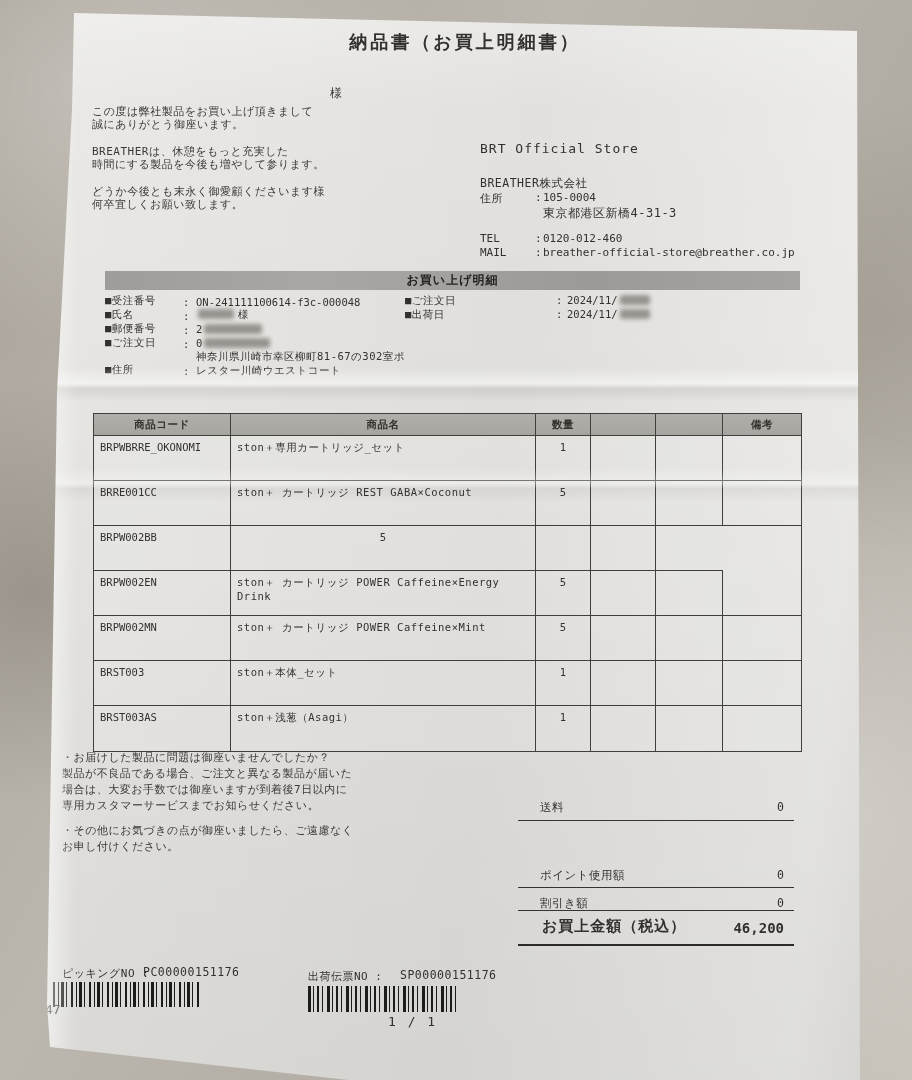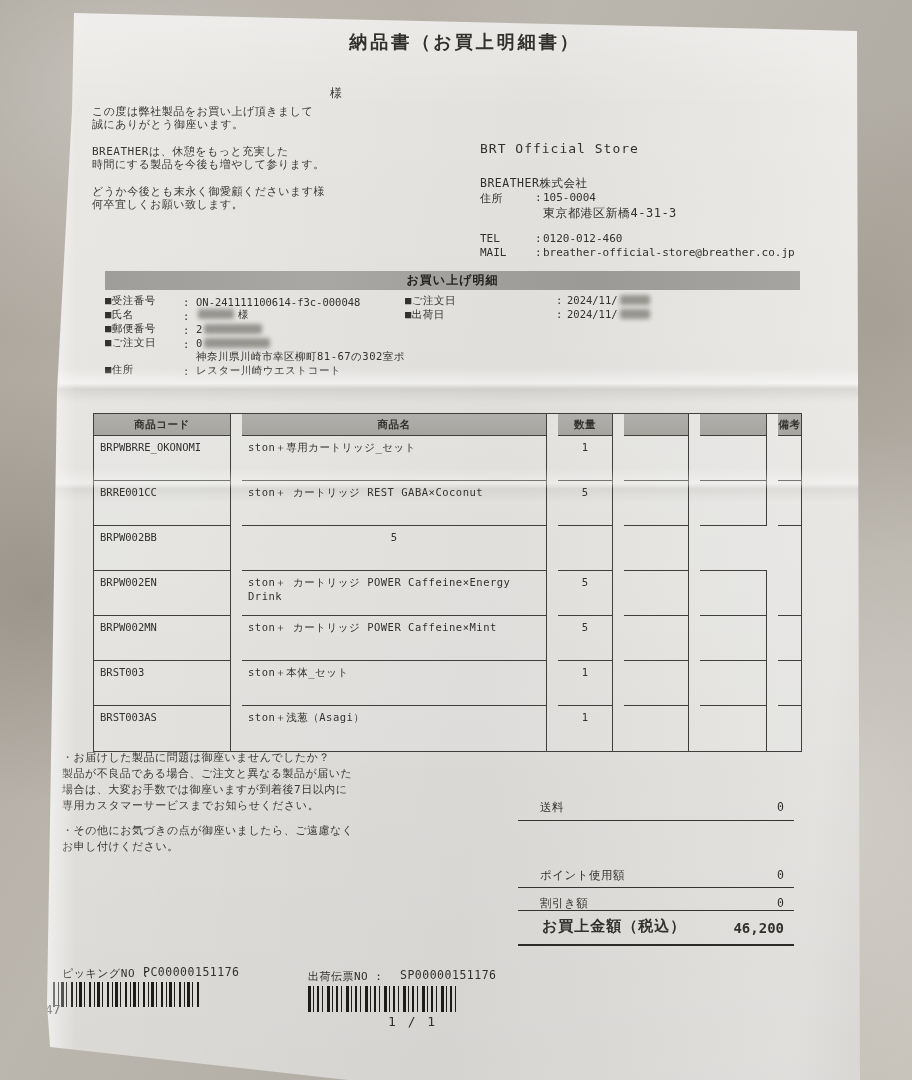--- a/index.html
+++ b/index.html
@@ -48,21 +48,21 @@
   .f-right{left:405px;}
   .f-right .lbl{width:151px;}
   .f-right .cl{width:11px;}
   .addr-val{width:218px;white-space:normal;word-break:break-all;line-height:13.5px;}
   .redact{display:inline-block;background:#96948f;filter:blur(2px);border-radius:2px;height:10px;vertical-align:middle;margin:0 4px 2px 2px;}
   .rd-name{width:36px;}
   .rd-postal{width:58px;}
   .rd-phone{width:66px;}
   .rd-date{width:30px;}
   .tbl{position:absolute;left:93px;top:413px;width:707px;border:1.5px solid #403f3b;background:rgba(255,255,255,.10);}
-  .tr{display:grid;grid-template-columns:137px 305px 55px 65px 67px 1fr;gap:11px;}
+  .tr{display:grid;grid-template-columns:137px 305px 55px 65px 67px 1fr;}
   .th{background:linear-gradient(180deg,#b0afab,#a6a5a0);border-bottom:1px solid #403f3b;border-right:1px solid #403f3b;
     height:21px;display:flex;align-items:center;justify-content:center;font-size:10.5px;font-weight:bold;}
   .th:last-child{border-right:none;}
   .td{border-bottom:1px solid #403f3b;border-right:1px solid #403f3b;height:45px;box-sizing:border-box;
     padding:5px 5px 0 6px;font-size:10.5px;overflow:hidden;}
   .td:last-child{border-right:none;}
   .tr:last-child .td{border-bottom:none;}
   .td.qty{text-align:center;padding-left:0;padding-right:0;}
   .notes{left:62px;top:750px;font-size:11px;line-height:16px;color:#3a3936;}
   .notes .gap{margin-top:9px;}

